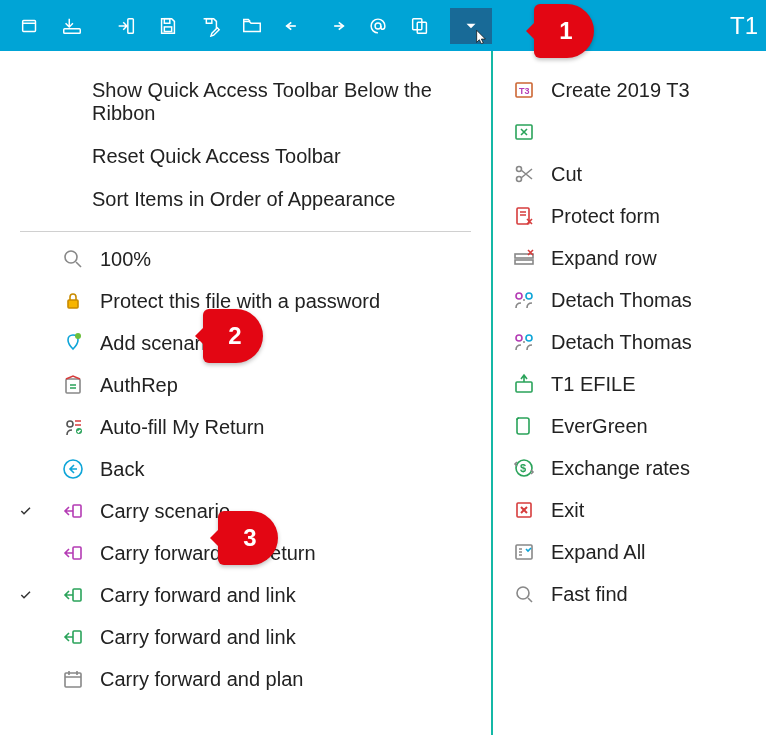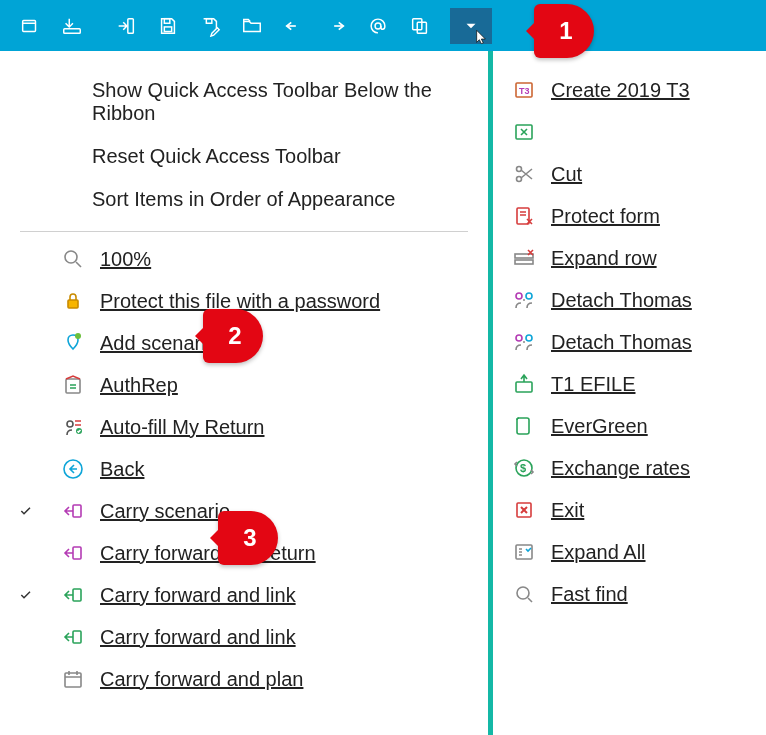--- a/index.html
+++ b/index.html
@@ -14,36 +14,36 @@
   .ribbon .rbtn {
     width: 40px; height: 36px; display:flex; align-items:center; justify-content:center;
     color:#fff; position:relative;
   }
   .ribbon .rbtn.dropdown { background:#186a97; width:42px; }
   .cursor {
     position:absolute; left:24px; top:18px; width:16px; height:22px; pointer-events:none;
   }
   .ribbon-tab {
     position:absolute; right:0; top:0; height:51px; display:flex; align-items:center;
-    padding:0 8px; color:#fff; font-size:24px;margin-top:35px;
+    padding:0 8px; color:#fff; font-size:24px;
   }
 
   .workspace { display:flex; height:calc(735px - 51px); }
-  .col-left { width: 493px; border-right:5px solid #14b8a6; display:flex; flex-direction:column; }
+  .col-left { width: 493px; border-right:2px solid #14b8a6; display:flex; flex-direction:column; }
   .col-right { flex:1; display:flex; flex-direction:column; padding-top:18px; }
 
   .menu-block { padding: 18px 0 0 0; }
   .plain-item {
     padding: 10px 20px 10px 92px; font-size:20px; color:#222;
   }
   .divider { height:1px; background:#d0d0d0; margin:10px 20px 6px 20px; }
 
   .icon-item {
     display:flex; align-items:center; gap:14px;
-    padding: 8px 20px 8px 60px; font-size:20px; color:#222; position:relative;text-decoration:underline;
+    padding: 8px 20px 8px 60px; font-size:20px; color:#222; position:relative;
   }
   .icon-item .check {
     position:absolute; left:18px; width:18px; color:#3a3a3a;
   }
   .icon-item .ic { width:26px; height:26px; display:flex; align-items:center; justify-content:center; flex-shrink:0; }
 
   .col-right .icon-item { padding-left: 18px; }
 
   .callout {
     position:absolute; z-index:10; display:flex; align-items:center;

